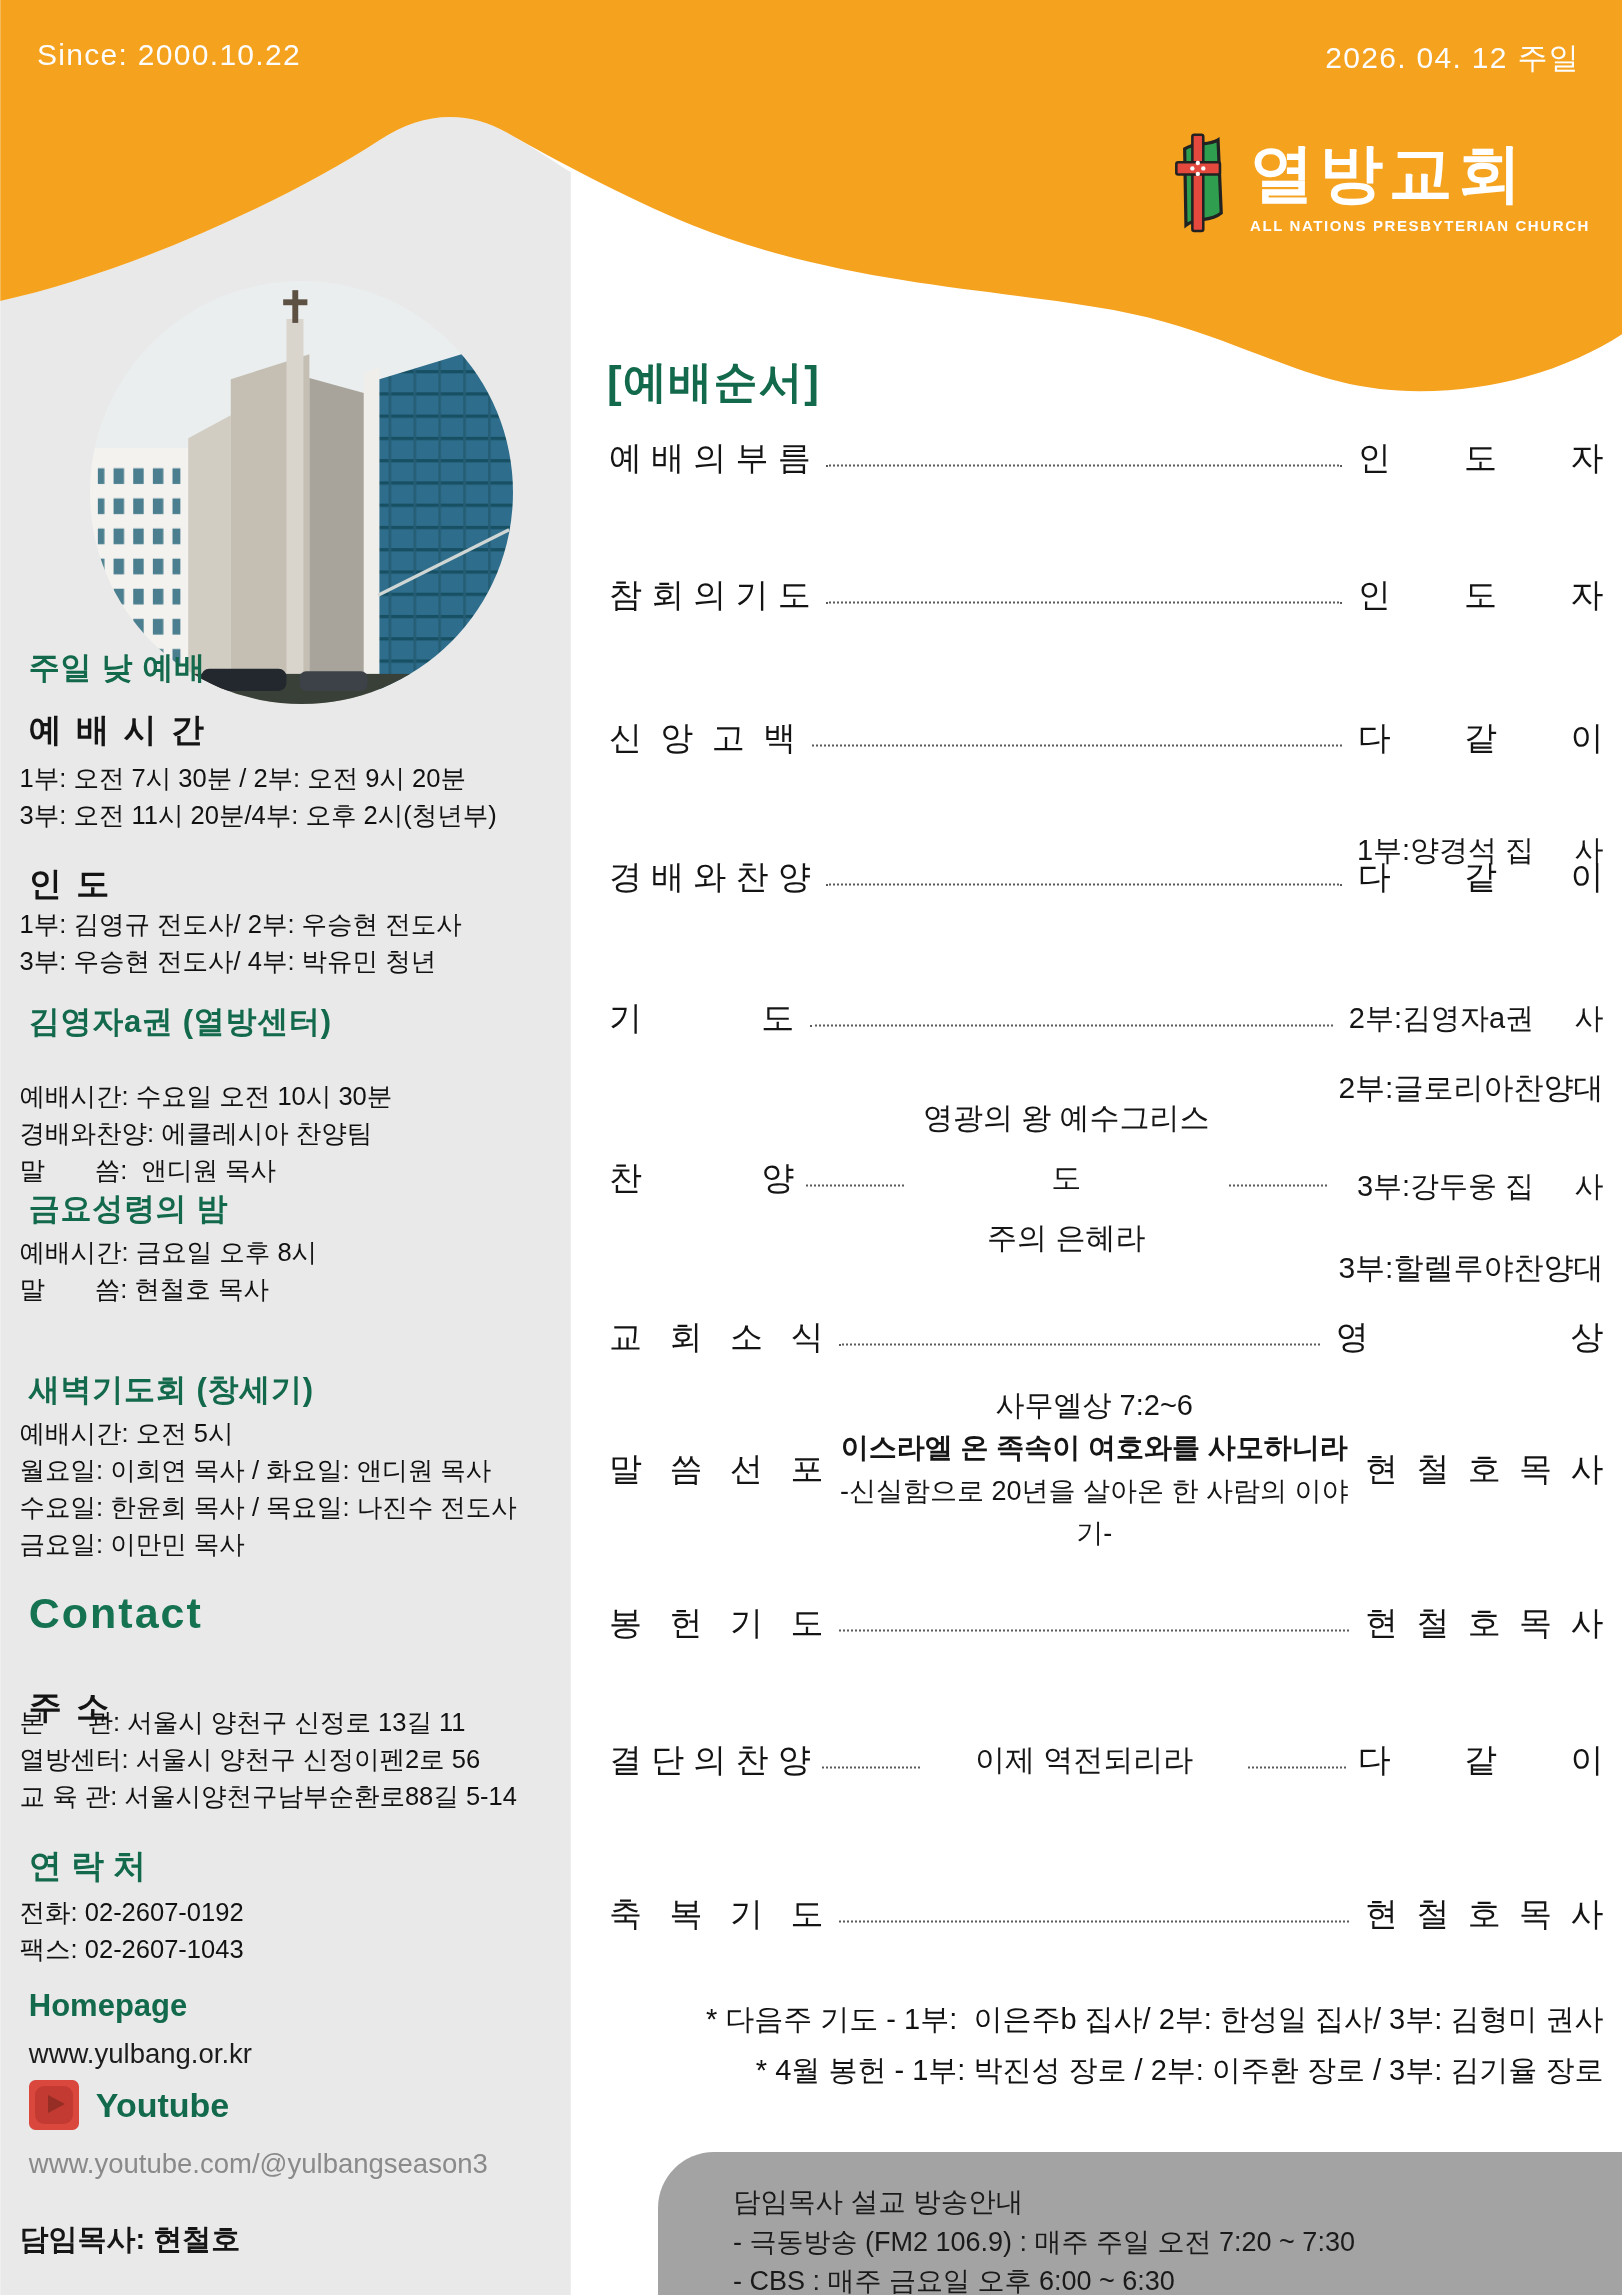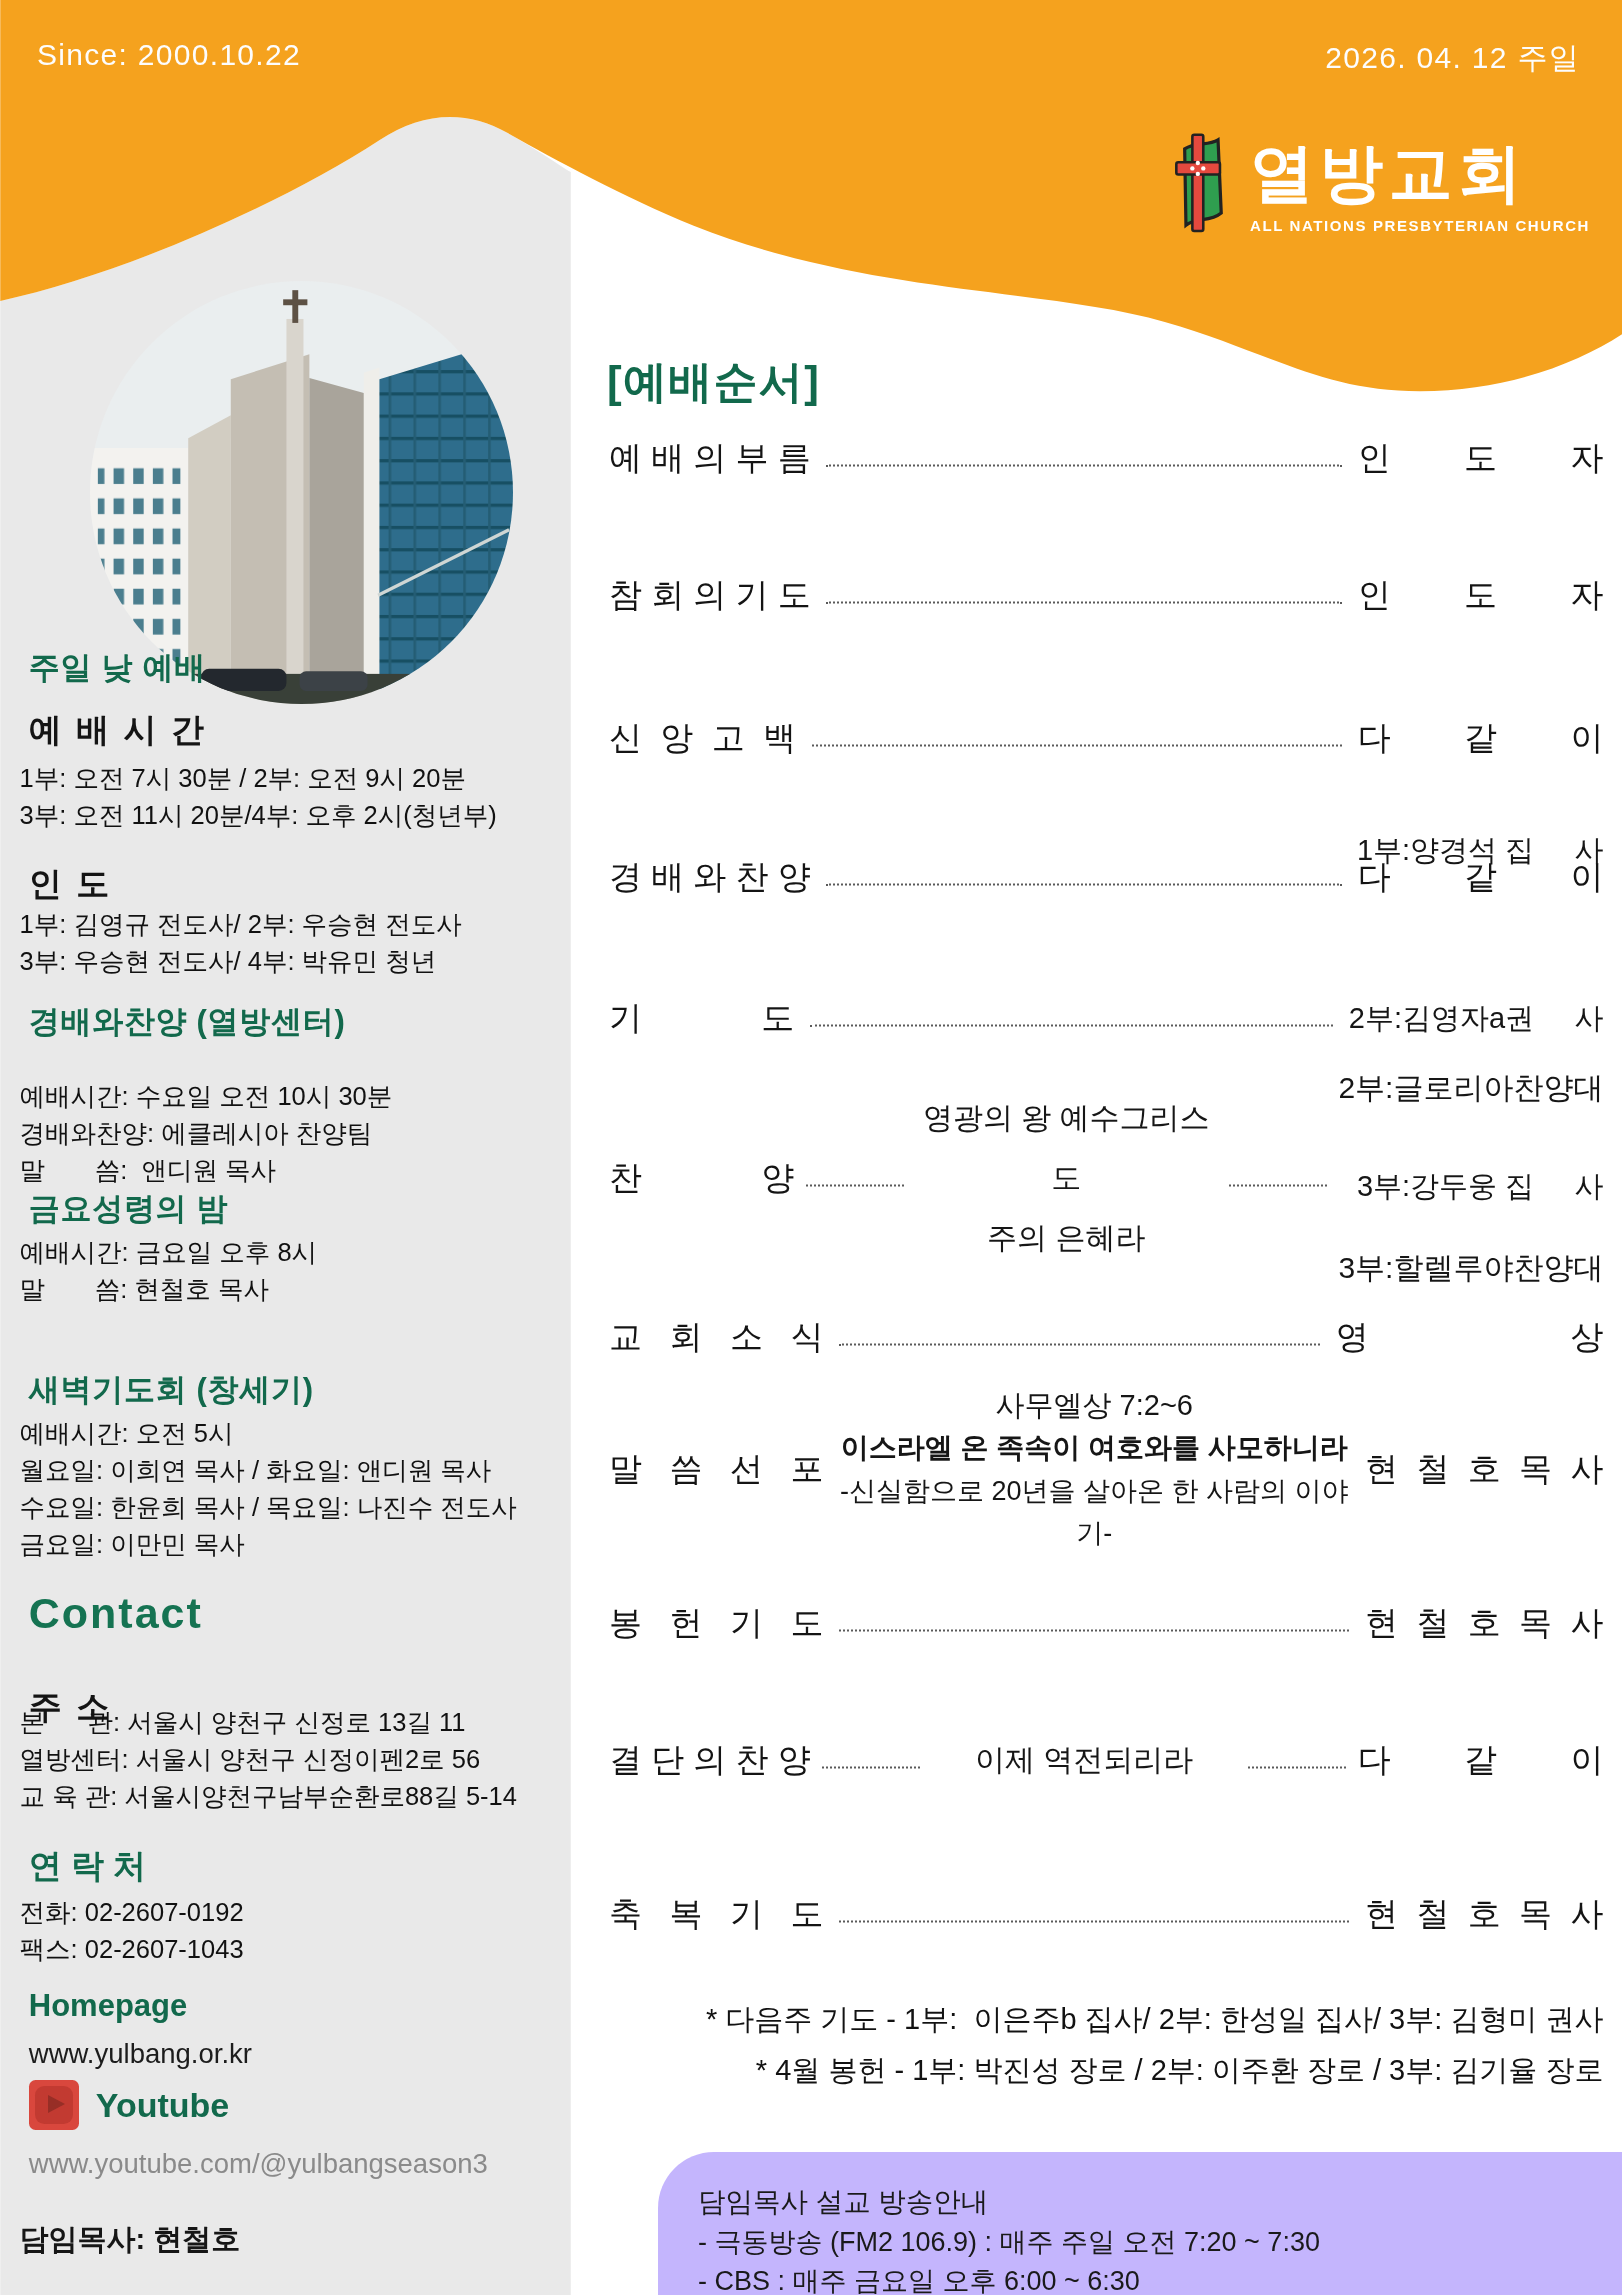--- a/index.html
+++ b/index.html
@@ -49,22 +49,22 @@
   .rt{font-size:29px;line-height:56px;text-align:right;white-space:pre;flex:0 0 auto;}
   .rt2{font-size:30px;line-height:60px;text-align:center;white-space:pre;flex:0 0 auto;}
   .ctr{flex:1 1 auto;text-align:center;}
   .ctr .c1{font-size:30px;line-height:60px;}
   .sermon .s1{font-size:29px;line-height:42px;}
   .sermon .s2{font-size:28px;line-height:44px;font-weight:bold;}
   .sermon .s3{font-size:27px;line-height:42px;}
 
   .note{position:absolute;right:19.6px;text-align:center;font-size:29px;color:#121212;white-space:pre;}
 
-  .bcast{position:absolute;left:658px;right:0;top:2152px;bottom:0;background:#c4b5fd;
-         border-top-left-radius:56px;padding:29px 26px 0 40px;box-sizing:border-box;}
+  .bcast{position:absolute;left:658px;right:0;top:2152px;bottom:0;background:#a3a3a3;
+         border-top-left-radius:56px;padding:29px 26px 0 75px;box-sizing:border-box;}
   .bcast .t{font-size:27.5px;line-height:42px;color:#1a1a1a;}
   .bcast .l{font-size:27px;line-height:39px;color:#1a1a1a;}
 </style>
 </head>
 <body>
 
 <div class="page">
 
   <svg class="abs" style="left:0;top:0;" width="1623" height="2295" viewBox="0 0 2480 3508">
     <path fill="#E9E9E9" d="M0,460 C185,420 430,312 580,214 C645,170 715,168 775,203 C820,228 850,250 872,263 L872,3508 L0,3508 Z"></path>
@@ -128,21 +128,21 @@
     <div class="sb-line">1부: 오전 7시 30분 / 2부: 오전 9시 20분</div>
     <div class="sb-line">3부: 오전 11시 20분/4부: 오후 2시(청년부)</div>
   </div>
 
   <div class="abs sb sb-h" style="top:862px;">인 도</div>
   <div class="abs sb" style="top:906px;">
     <div class="sb-line">1부: 김영규 전도사/ 2부: 우승현 전도사</div>
     <div class="sb-line">3부: 우승현 전도사/ 4부: 박유민 청년</div>
   </div>
 
-  <div class="abs sb sb-title" style="top:1001px;padding-left:9.2px;">경배와찬양 (열방센터)</div>
+  <div class="abs sb sb-title" style="top:1001px;padding-left:9.2px;">김영자a권 (열방센터)</div>
   <div class="abs sb" style="top:1078px;">
     <div class="sb-line">예배시간: 수요일 오전 10시 30분</div>
     <div class="sb-line">경배와찬양: 에클레시아 찬양팀</div>
     <div class="sb-line">말       씀:  앤디원 목사</div>
   </div>
 
   <div class="abs sb sb-title" style="top:1188px;padding-left:9.2px;">금요성령의 밤</div>
   <div class="abs sb" style="top:1234px;">
     <div class="sb-line">예배시간: 금요일 오후 8시</div>
     <div class="sb-line">말       씀: 현철호 목사</div>

